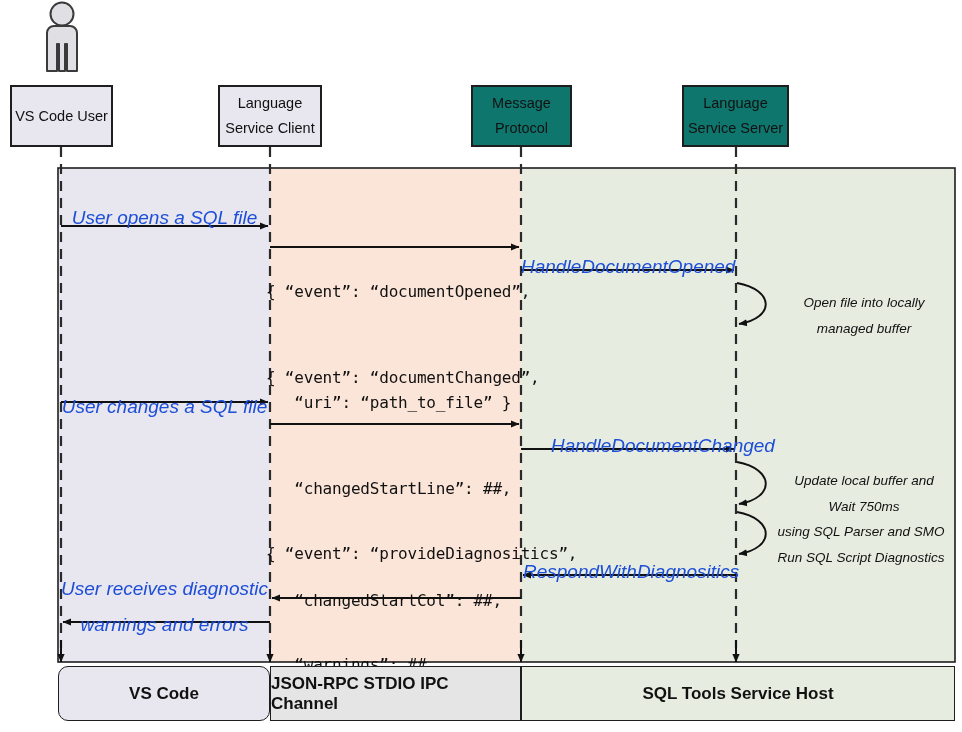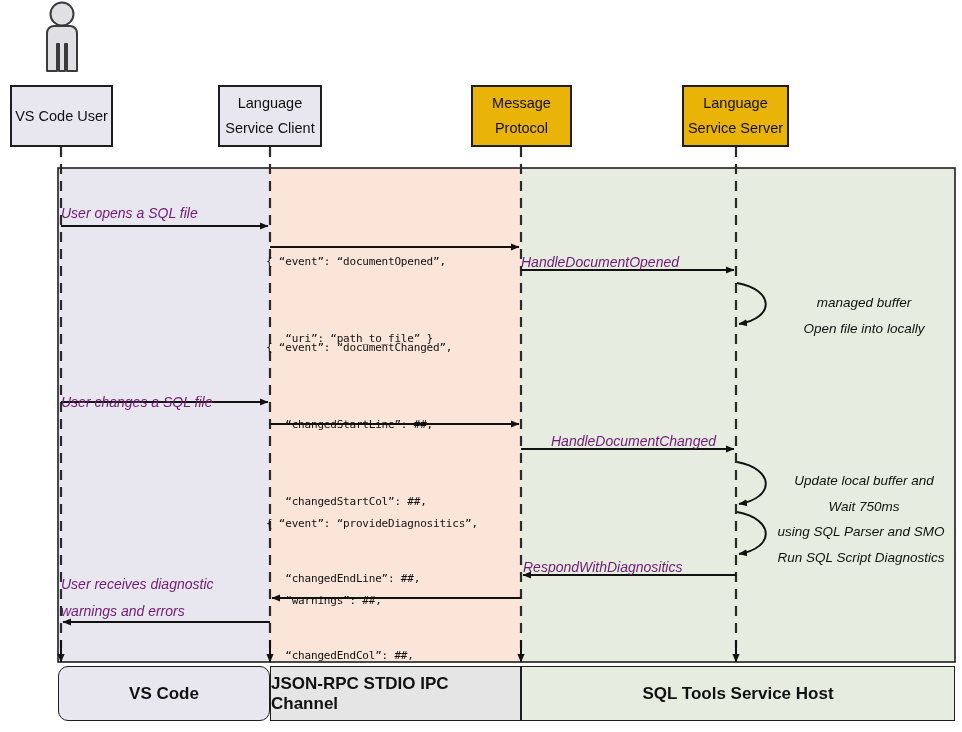--- a/index.html
+++ b/index.html
@@ -27,21 +27,21 @@
     display: flex;
     flex-direction: column;
     align-items: center;
     justify-content: center;
     font-size: 14.5px;
     line-height: 1.72;
     text-align: center;
     color: #111;
   }
   .pbox.lav { background: #e8e6ef; }
-  .pbox.grn { background: #eab308; }
+  .pbox.grn { background: #0f766e; }
 
   
   .band {
     position: absolute;
     box-sizing: border-box;
   }
   .band.lav { background: #e8e6ef; }
   .band.pea { background: #fbe5d8; }
   .band.grn { background: #e6ece0; }
 
@@ -58,38 +58,38 @@
     color: #111;
   }
   .fbox.lav { background: #e8e6ef; }
   .fbox.pea { background: #e5e5e5; }
   .fbox.grn { background: #e6ece0; }
 
   
   .msglabel {
     position: absolute;
     font-style: italic;
-    font-size: 14px;
-    color: #701a75;
+    font-size: 19px;
+    color: #1d4ed8;
     white-space: nowrap;
-    text-align: left;
+    text-align: center;
     line-height: 1.9;
   }
   .notelabel {
     position: absolute;
     font-style: italic;
     font-size: 13.5px;
     color: #111;
     line-height: 1.95;
     text-align: center;
   }
   .jsonblock {
     position: absolute;
     font-family: "DejaVu Sans Mono", monospace;
-    font-size: 11px;
+    font-size: 16px;
     color: #111;
     line-height: 2.33;
     white-space: pre;
     letter-spacing: -0.2px;
   }
   svg { position: absolute; left: 0; top: 0; overflow: visible; }
 </style>
 </head>
 <body>
 
@@ -193,22 +193,22 @@
 
   <div class="msglabel" style="left:551px; top:428px; width:213px;">
     <span>HandleDocumentChanged</span>
   </div>
 
   <div class="msglabel" style="left:523px; top:554px; width:213px;">
     <span>RespondWithDiagnositics</span>
   </div>
 
   <div class="notelabel" style="left:769px; top:290px; width:190px;">
+    <div>Open file into locally</div>
     <div>managed buffer</div>
-    <div>Open file into locally</div>
   </div>
 
   <div class="notelabel" style="left:769px; top:468px; width:190px;">
     <div>Update local buffer and</div>
     <div>Wait 750ms</div>
   </div>
 
   <div class="notelabel" style="left:763px; top:519px; width:196px;">
     <div>using SQL Parser and SMO</div>
     <div>Run SQL Script Diagnostics</div>

